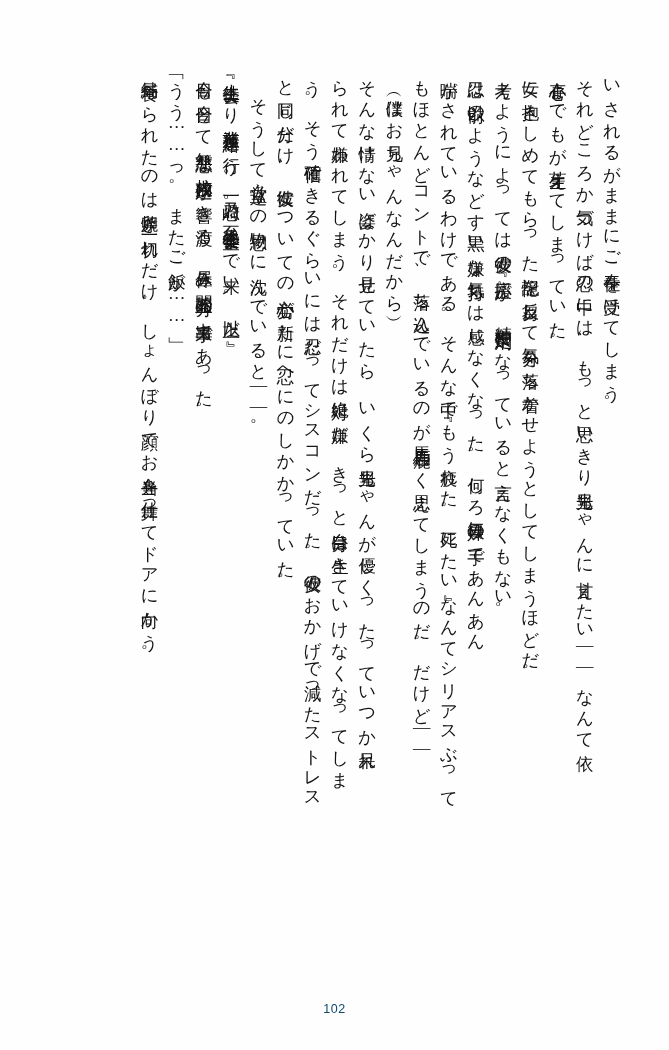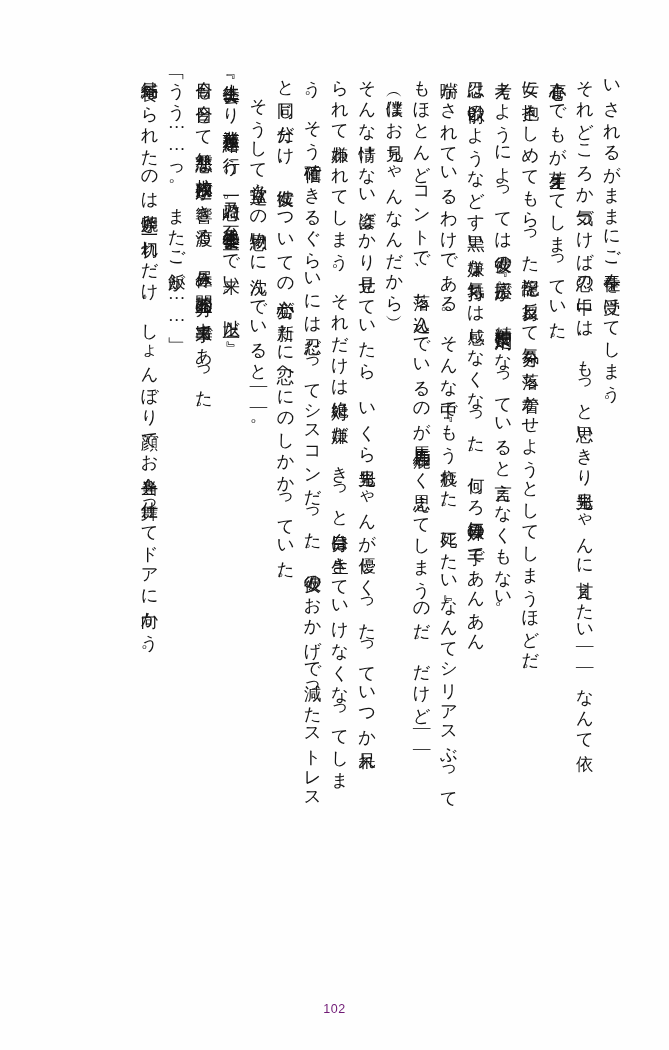--- a/index.html
+++ b/index.html
@@ -43,21 +43,21 @@
     padding-top: 18px;
   }
   .page-number {
     position: absolute;
     bottom: 34px;
     left: 0;
     width: 100%;
     text-align: center;
     font-size: 12.5px;
     font-family: "Liberation Sans", sans-serif;
-    color: #701a75;
+    color: #0c4a6e;
     letter-spacing: 0.5px;
   }
 </style>
 </head>
 <body>
 
 <div class="page">
   <div class="text-area">
     <div class="vline">いされるがままにご奉仕を受けてしまう。</div>
     <div class="vline">それどころか気づけば忍の中には、もっと思いきり光里ちゃんに甘えたい——なんて依</div>

